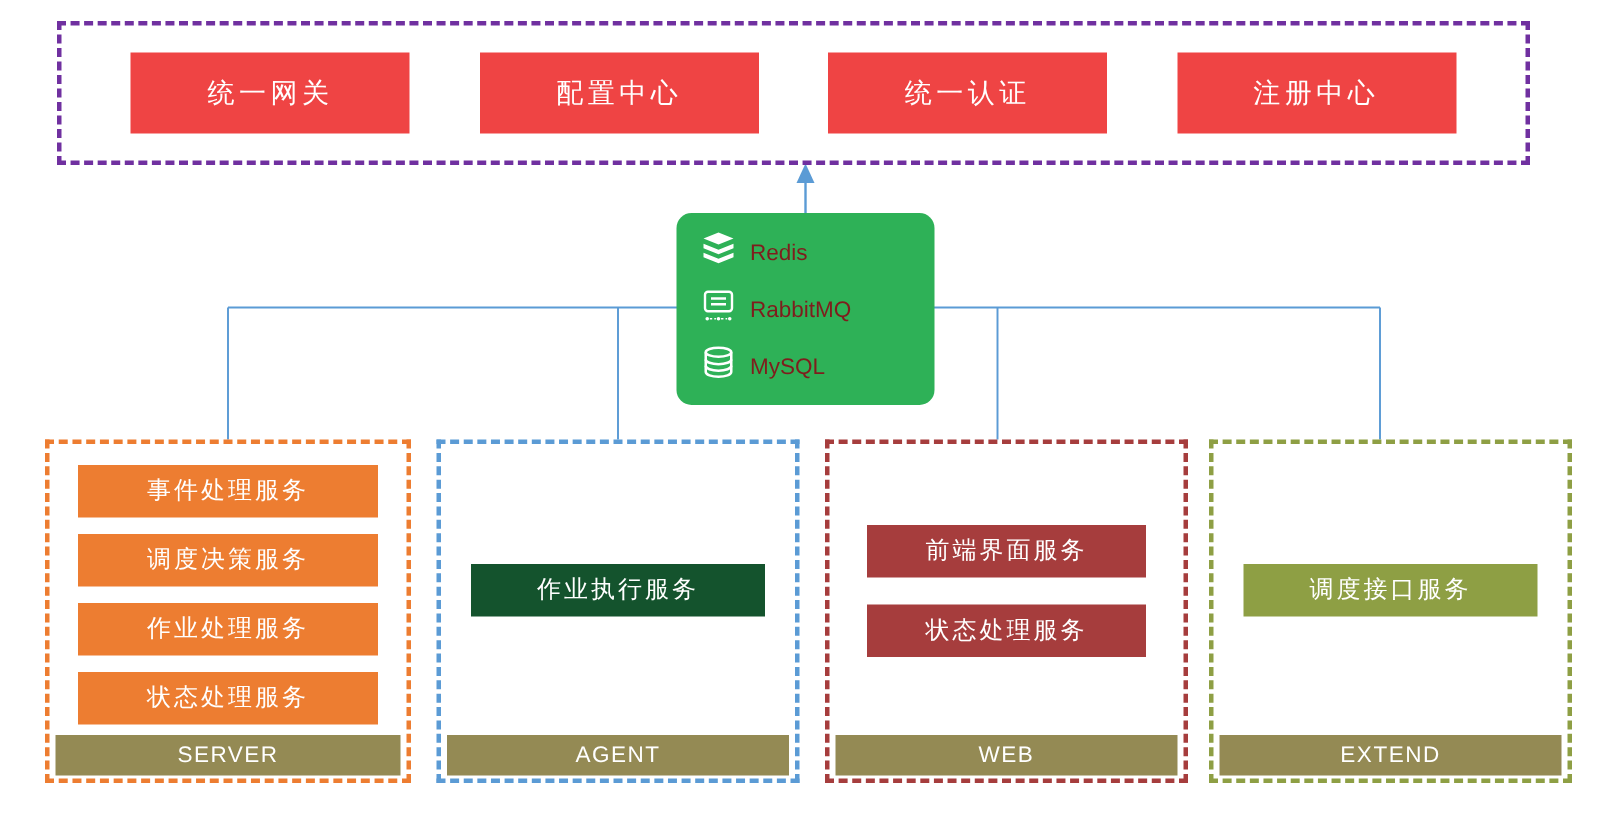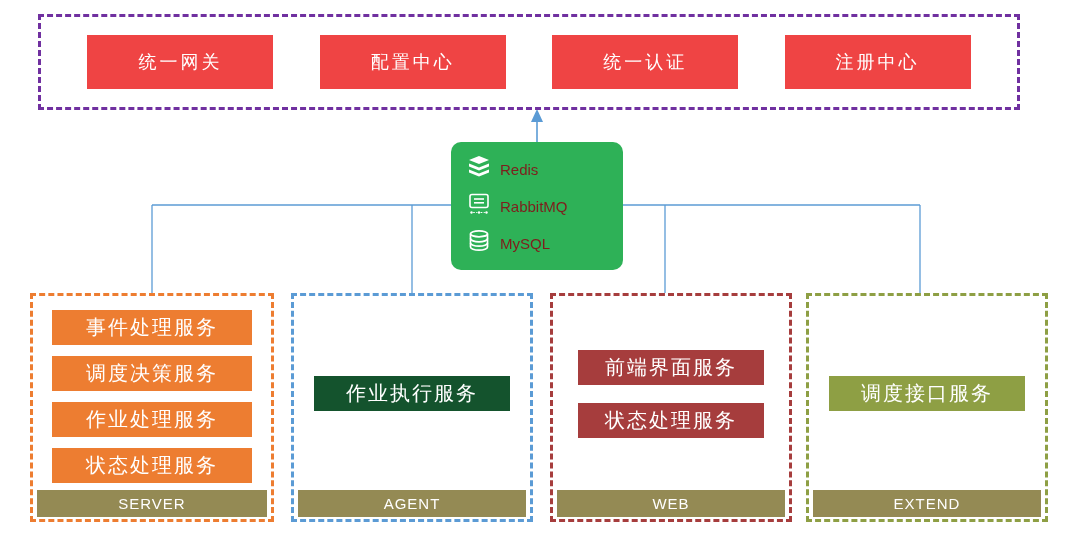--- a/index.html
+++ b/index.html
@@ -37,21 +37,21 @@
   .g1 { left:291px; width:242px; border-color:#5B9BD5; }
   .g2 { left:550px; width:242px; border-color:#A63D3D; }
   .g3 { left:806px; width:242px; border-color:#8E9F44; }
 
   .svc-col { position:absolute; left:0; right:0; top:0; bottom:28px; display:flex; flex-direction:column; align-items:center; }
   .g0 .svc-col { justify-content:flex-start; padding-top:14px; gap:11px; }
   .g1 .svc-col, .g3 .svc-col { justify-content:center; }
   .g2 .svc-col { justify-content:center; gap:18px; }
 
   .svc {
-    height:35px; color:#fff; font-size:20px; letter-spacing:2px;
+    height:35px; color:#fff; font-size:16px; letter-spacing:2px;
     display:flex; align-items:center; justify-content:center;
   }
   .g0 .svc { width:200px; background:#ED7D31; }
   .g1 .svc { width:196px; background:#14532d; }
   .g2 .svc { width:186px; background:#A63D3D; }
   .g3 .svc { width:196px; background:#8E9F44; }
 
   .bar {
     position:absolute; left:4px; right:4px; bottom:2px; height:27px;
     background:#948A54; color:#fff; font-size:15px; letter-spacing:1px;

